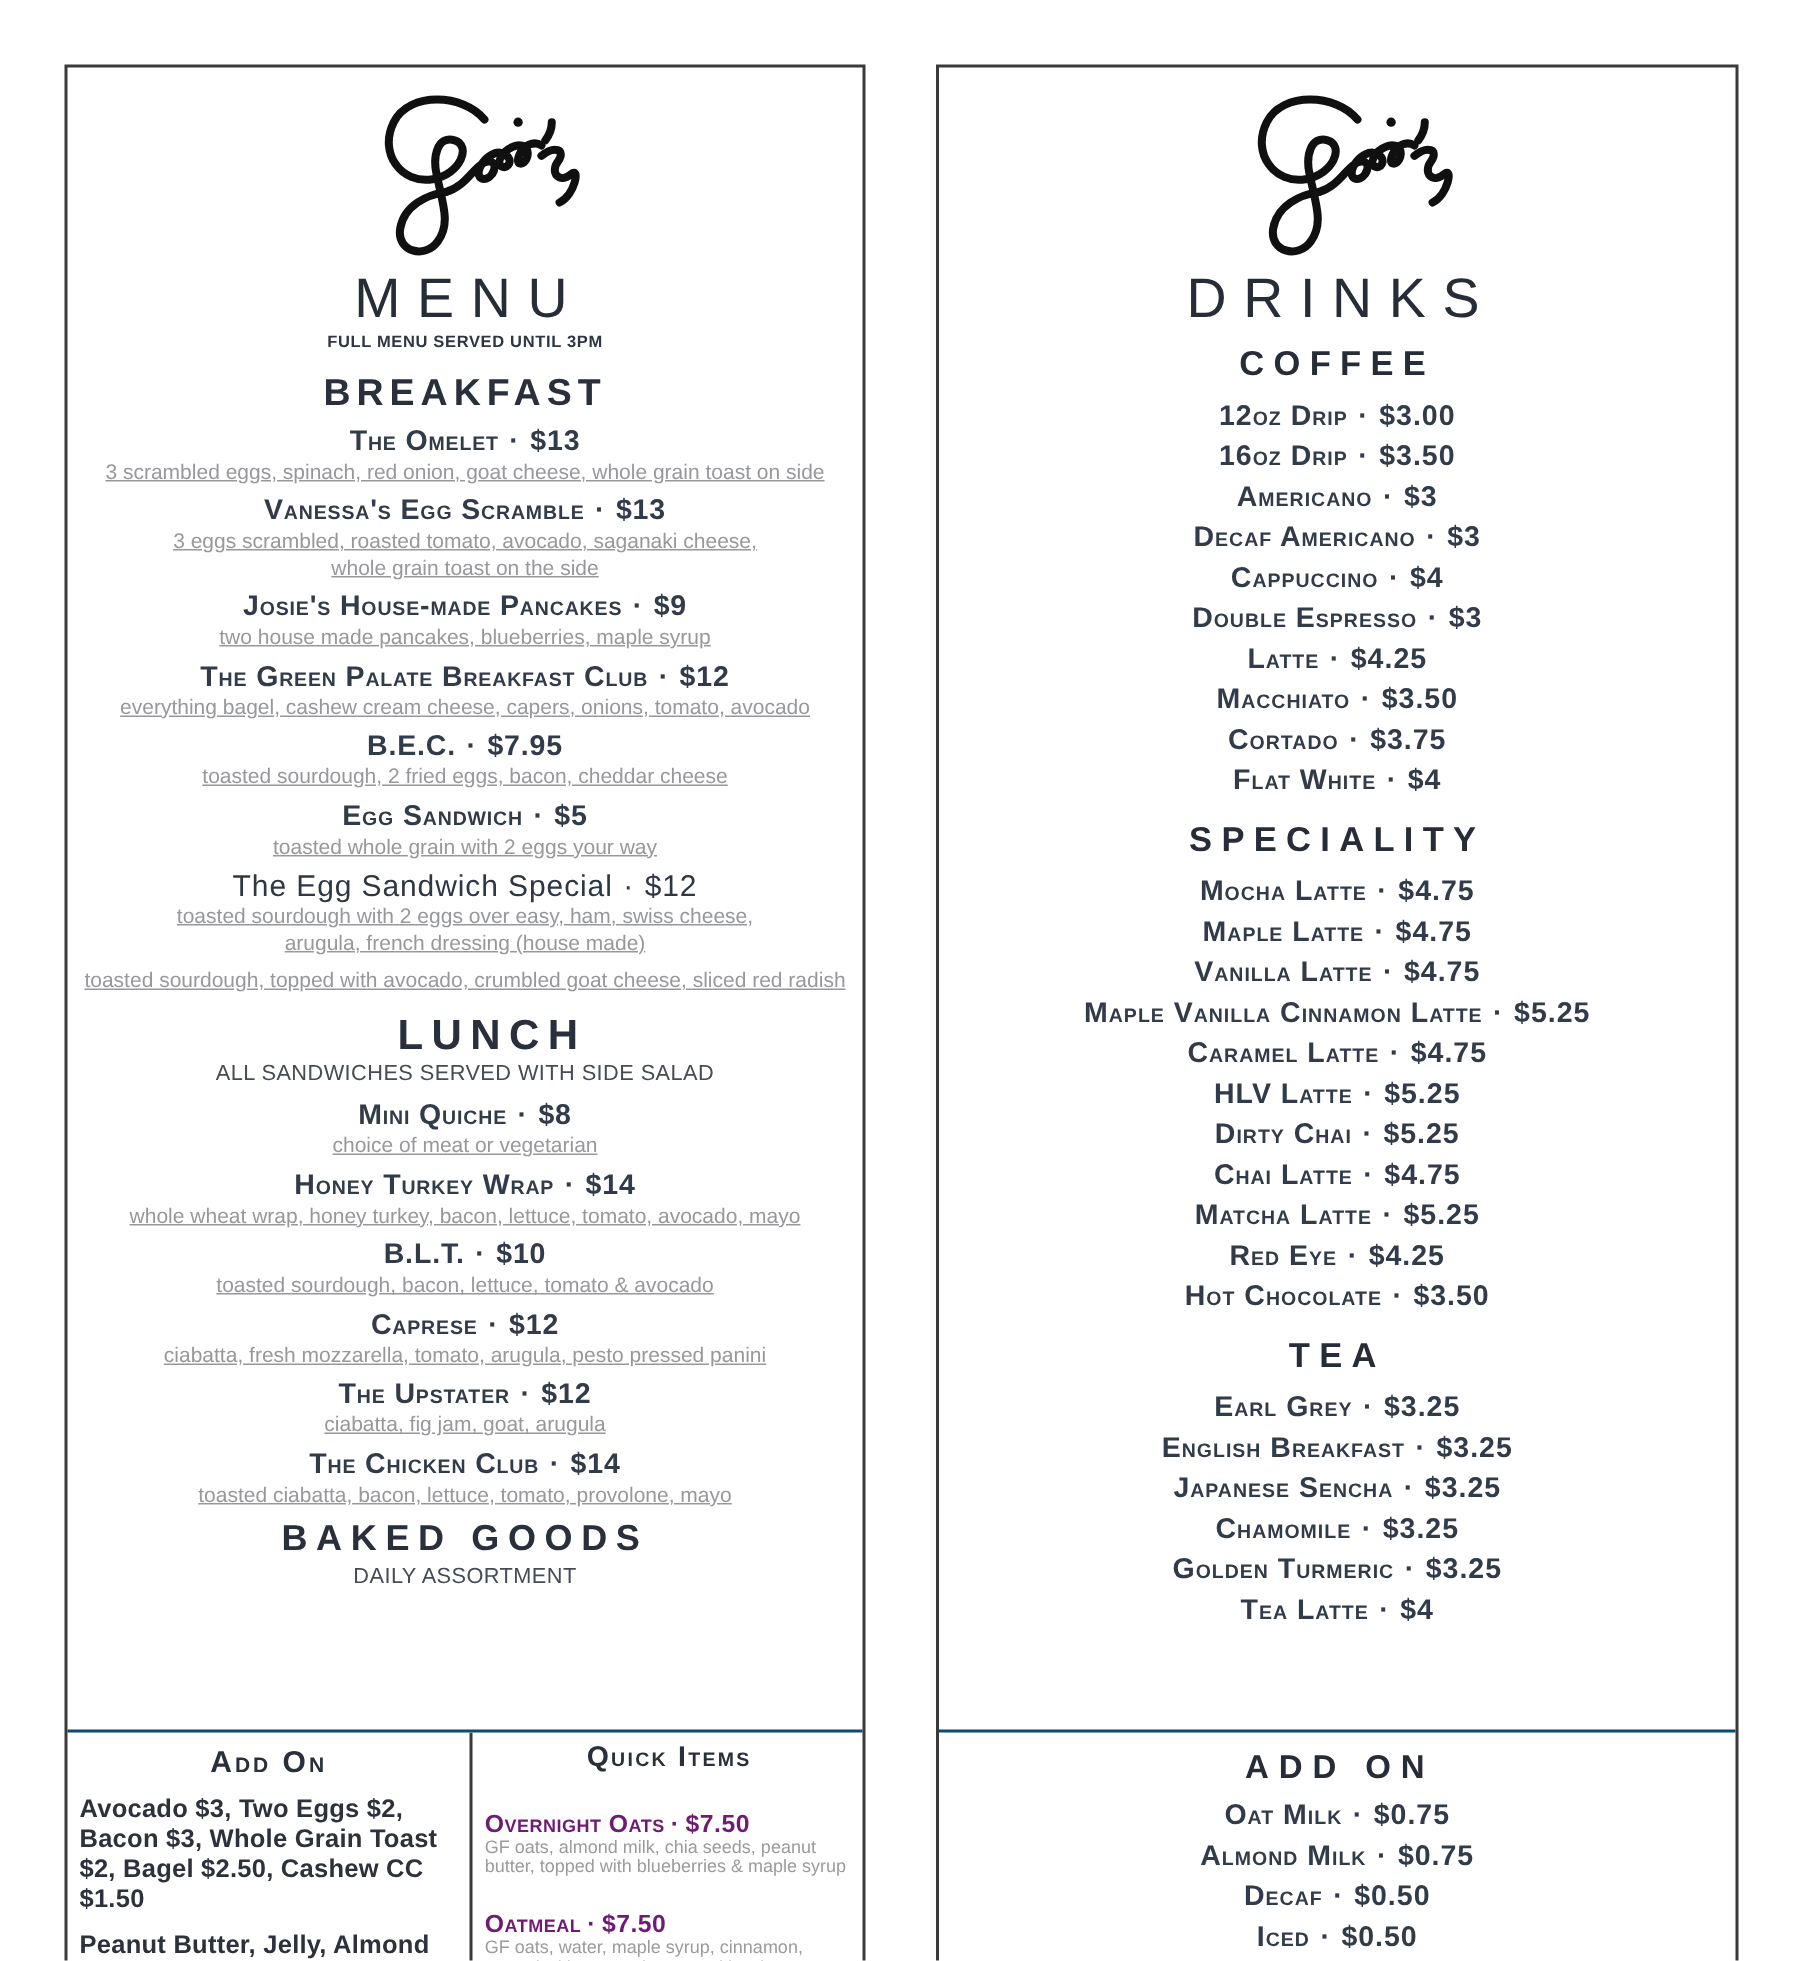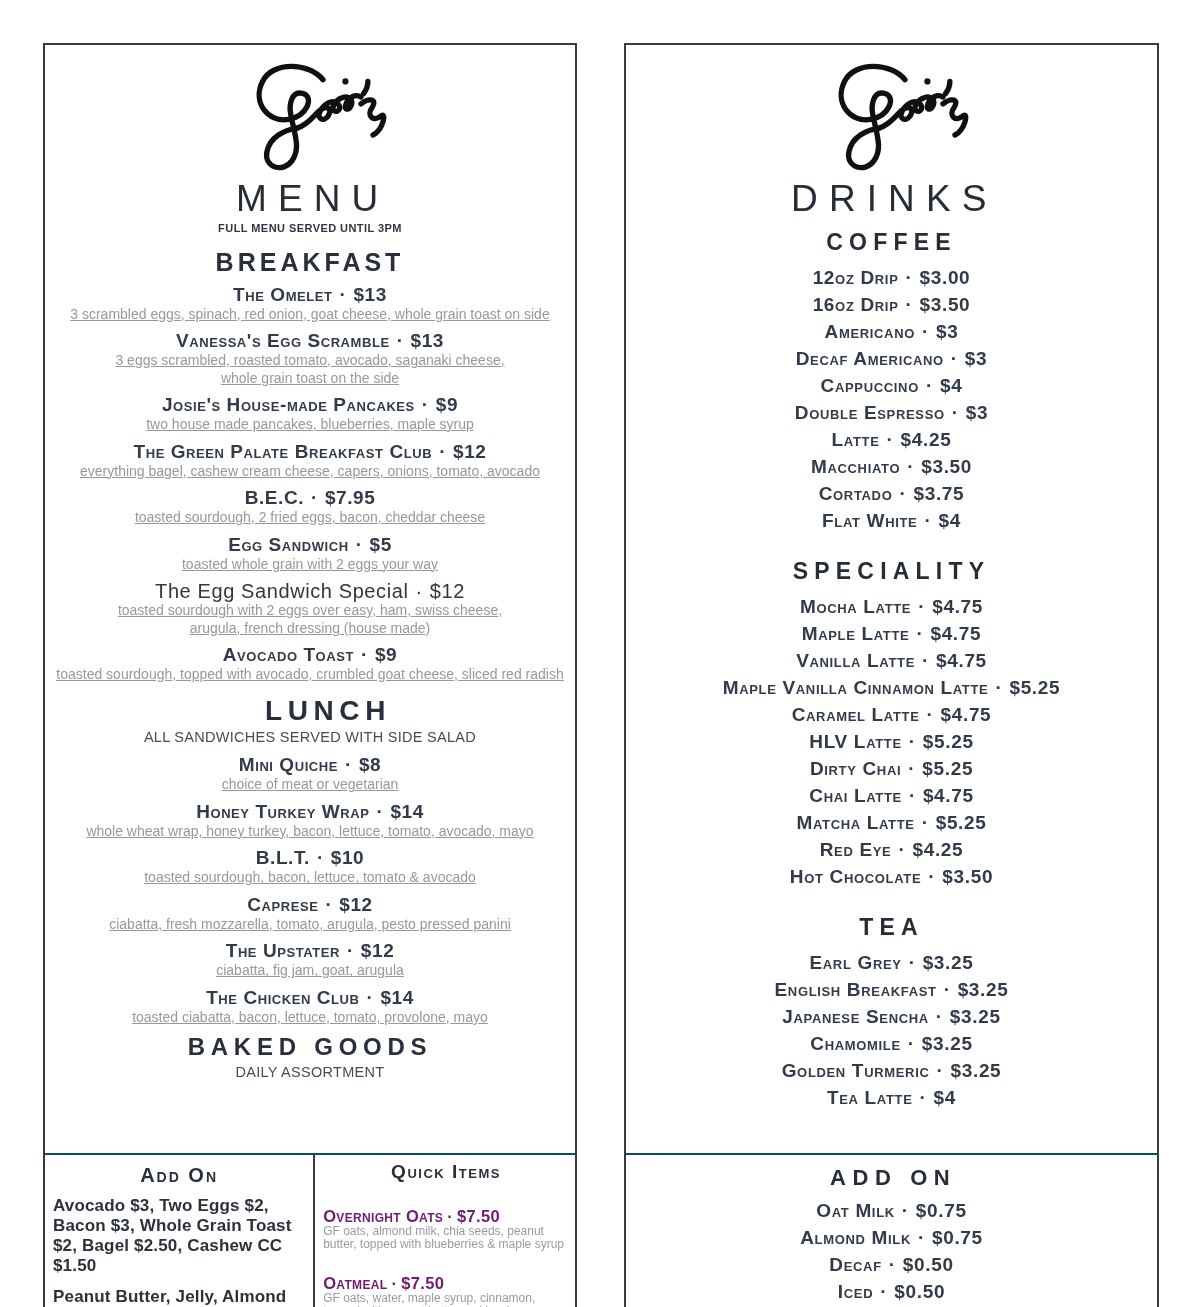--- a/index.html
+++ b/index.html
@@ -45,21 +45,21 @@
     font-variant:small-caps;letter-spacing:.03em;
   }
   .mi-n.plain{font-variant:normal;font-weight:400;font-size:20px;color:#2f3744;}
   .mi-d{
     font-size:14px;line-height:17.5px;color:#97989b;margin-top:1px;
     white-space:pre-line;
     text-decoration:underline;
   }
   
   .h-drinks{font-size:23px;letter-spacing:.27em;font-weight:700;color:#272d37;margin:8px 0 8px;}
-  .h-drinks.mt{margin-top:24px;}
+  .h-drinks.mt{margin-top:12px;}
   .di{
     font-size:19px;line-height:27px;font-weight:700;color:#323b49;
     font-variant:small-caps;letter-spacing:.035em;
   }
   .sep{padding:0 7px;font-variant:normal;}
   
   .panel-footer{
     position:absolute;left:0;right:0;bottom:0;height:160px;
     border-top:2px solid #0c4a6e;box-sizing:border-box;overflow:hidden;
   }
@@ -143,21 +143,20 @@
     <div class="mi">
       <div class="mi-n"><span>Egg Sandwich</span><span class="sep">·</span><span>$5</span></div>
       <div class="mi-d">toasted whole grain with 2 eggs your way</div>
     </div>
     <div class="mi">
       <div class="mi-n plain"><span>The Egg Sandwich Special</span><span class="sep">·</span><span>$12</span></div>
       <div class="mi-d">toasted sourdough with 2 eggs over easy, ham, swiss cheese,
 arugula, french dressing (house made)</div>
     </div>
     <div class="mi">
-      <div class="mi-n"><span>Avocado Toast</span><span class="sep">·</span><span>$9</span></div>
       <div class="mi-d">toasted sourdough, topped with avocado, crumbled goat cheese, sliced red radish</div>
     </div>
 
     <h2 class="section-head h-lunch">LUNCH</h2>
     <div class="section-note">ALL SANDWICHES SERVED WITH SIDE SALAD</div>
 
     <div class="mi">
       <div class="mi-n"><span>Mini Quiche</span><span class="sep">·</span><span>$8</span></div>
       <div class="mi-d">choice of meat or vegetarian</div>
     </div>

